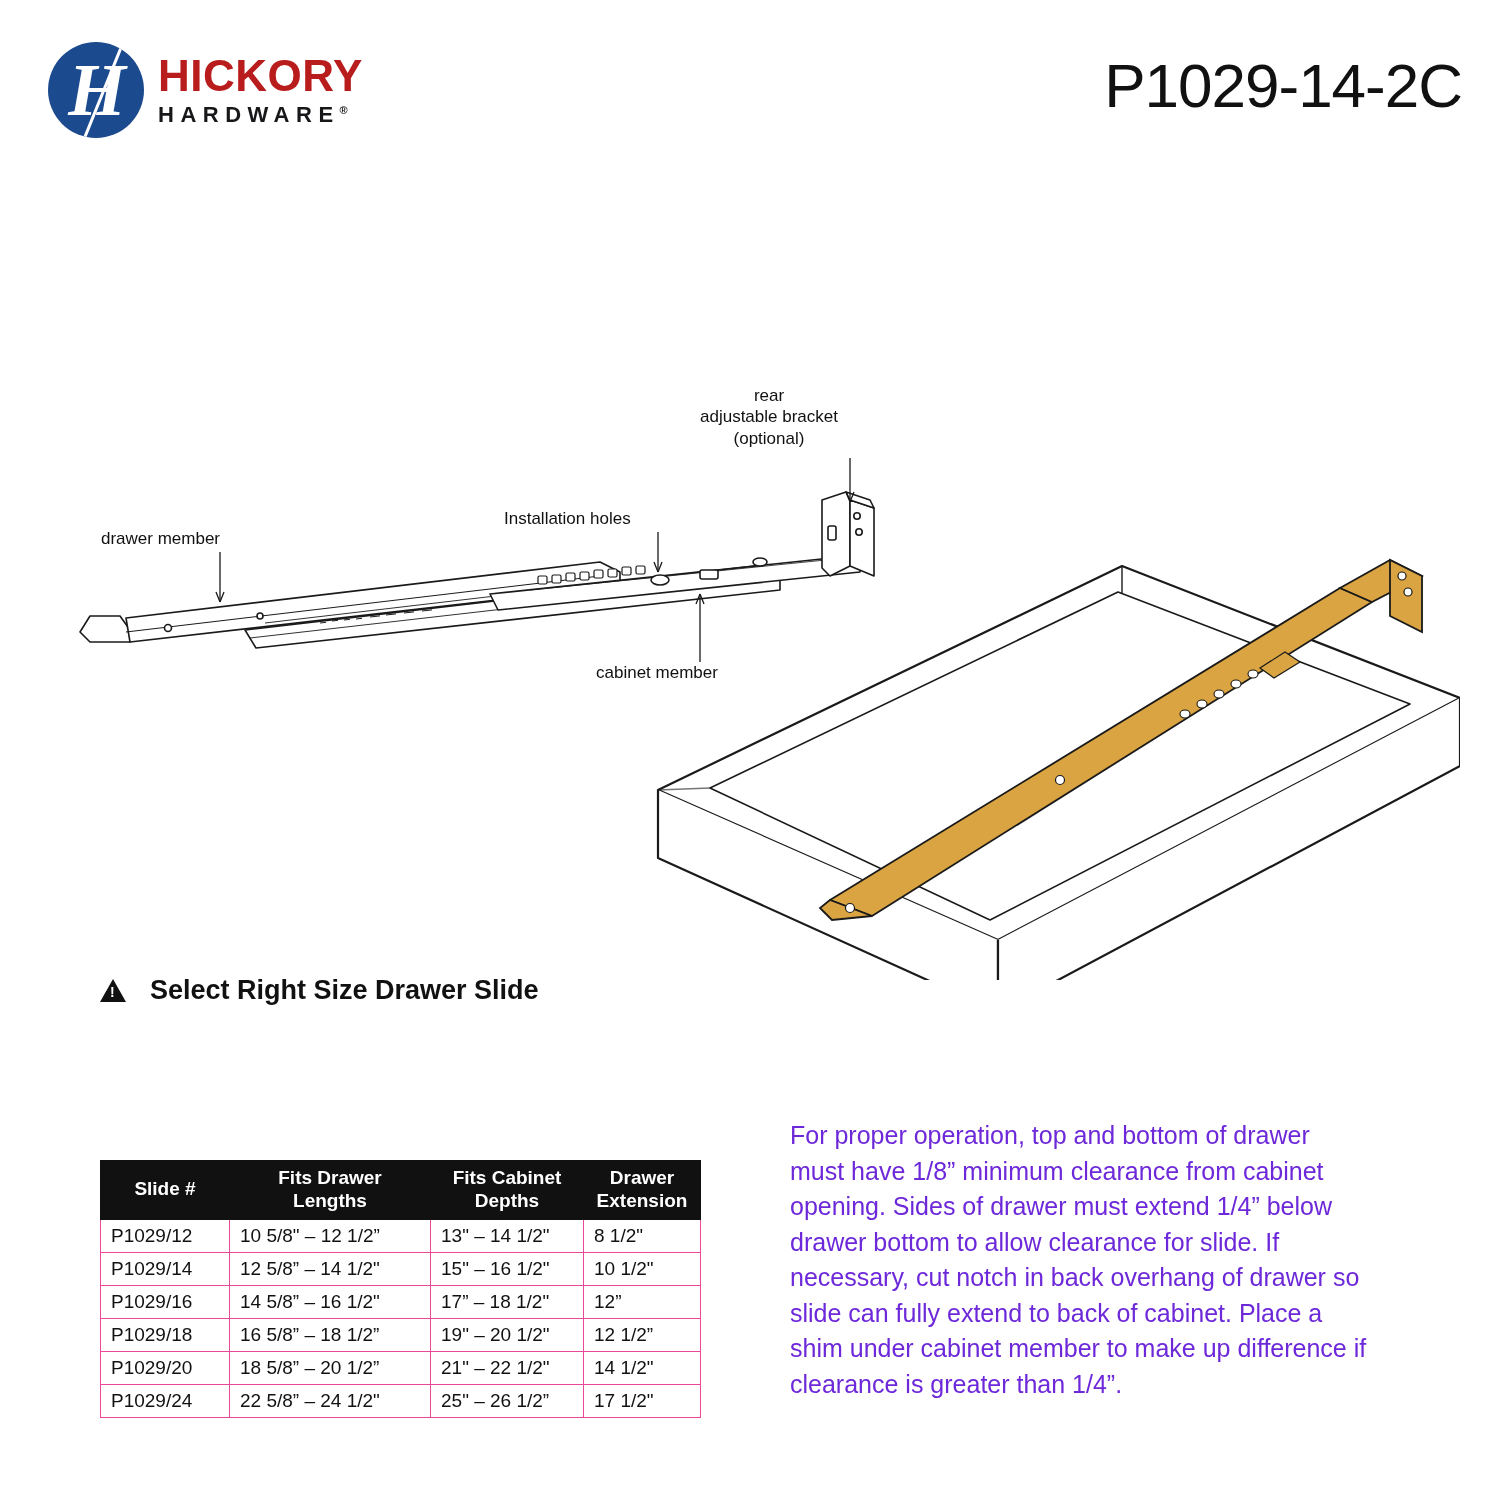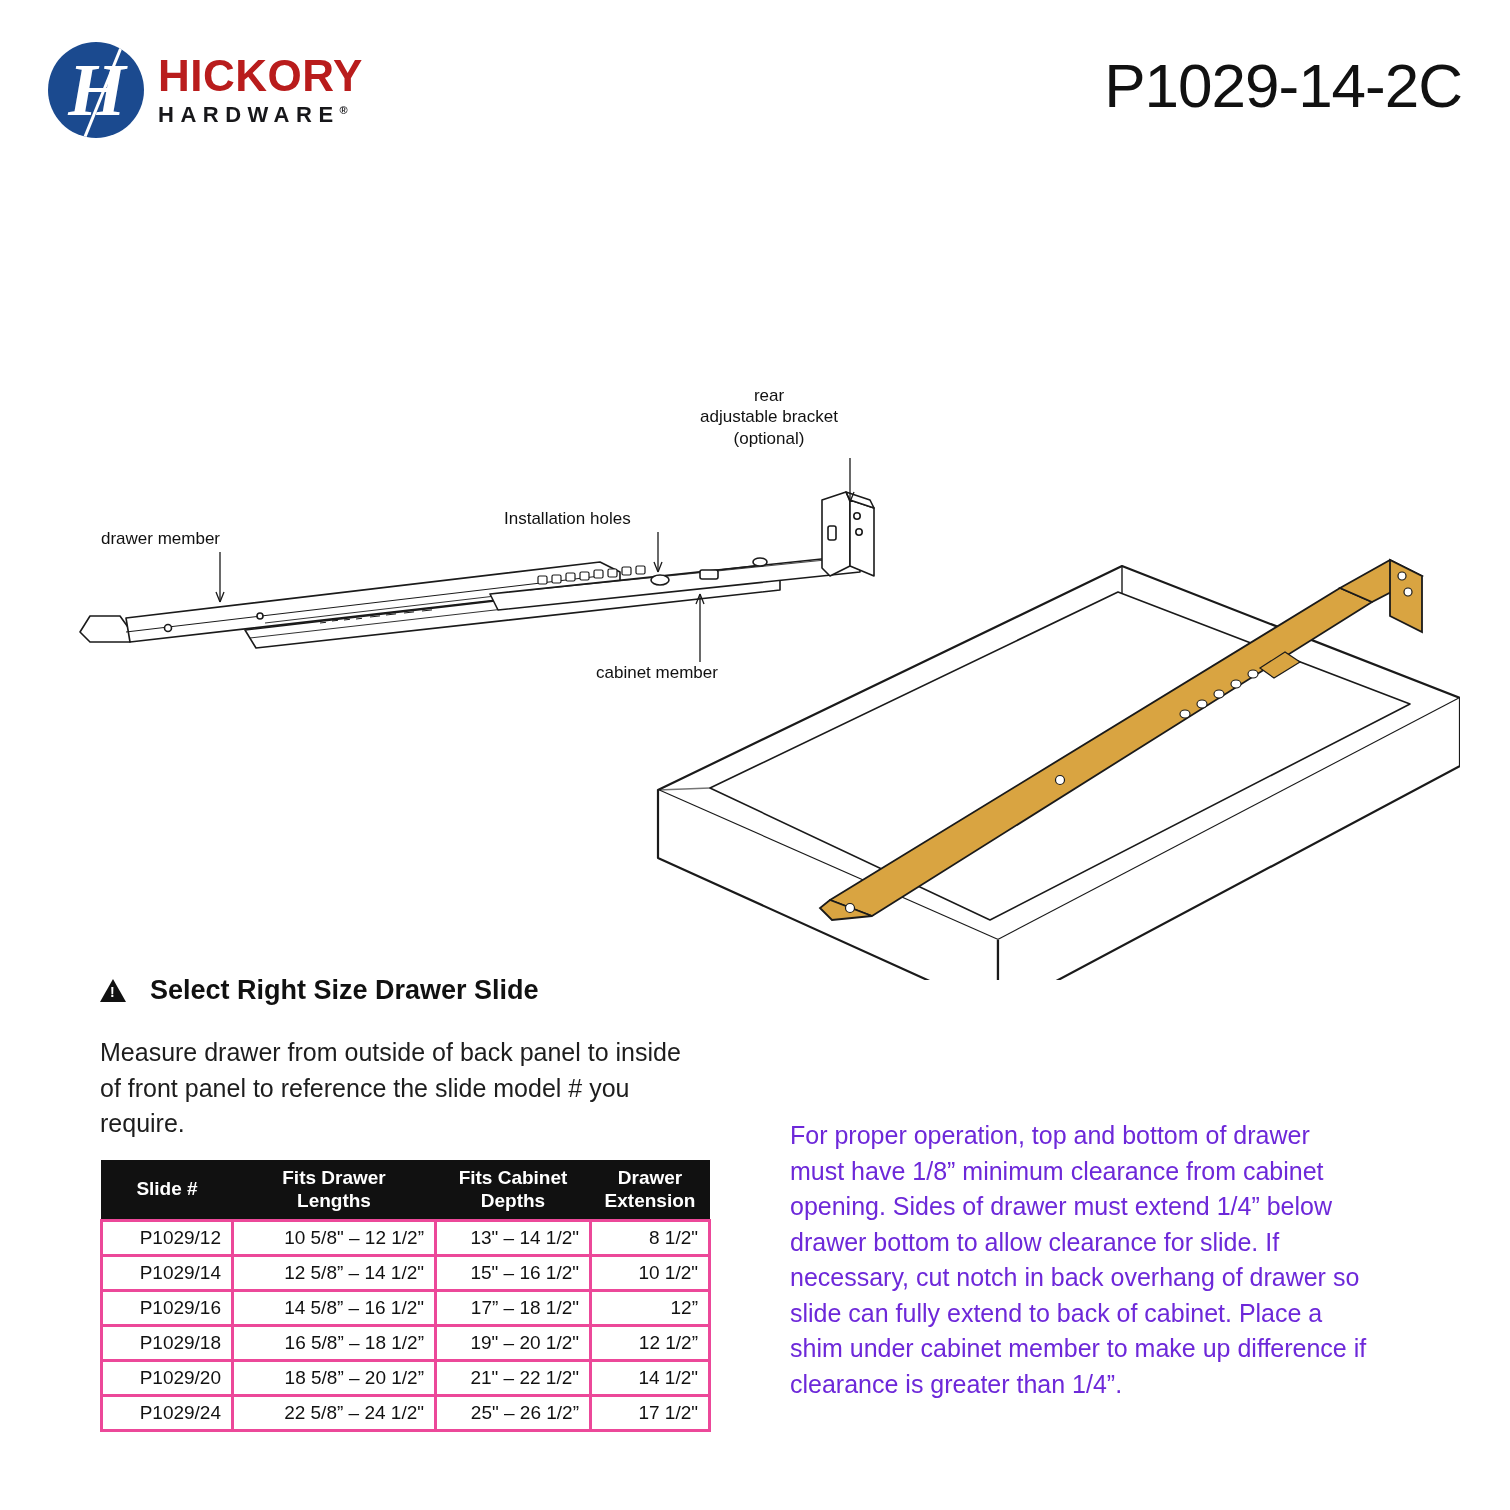--- a/index.html
+++ b/index.html
@@ -178,23 +178,23 @@
   .size-table th {
     background: #111111;
     color: #ffffff;
     font-weight: bold;
     padding: 6px 8px;
     border: 1px solid #111111;
     text-align: center;
     line-height: 1.2;
   }
   .size-table td {
-    border: 3px solid #ec4899;
+    border: 1px solid #ec4899;
     padding: 5px 10px;
-    text-align: right;
+    text-align: left;
     color: #111;
     white-space: nowrap;
   }
   .size-table td.c0 { min-width: 108px; }
   .size-table td.c1 { min-width: 180px; }
   .size-table td.c2 { min-width: 132px; }
   .size-table td.c3 { min-width: 96px; }
 
   
   .note {
@@ -333,21 +333,20 @@
     <div class="lbl" style="left:444px; top:128px;">Installation holes</div>
     <div class="lbl left-al" style="left:25px; top:148px;">drawer member</div>
     <div class="lbl" style="left:536px; top:282px;">cabinet member</div>
   </div>
 
   <div class="select-size">
     <span class="warn-tri"></span>
     <span class="select-size-label">Select Right Size Drawer Slide</span>
   </div>
 
-  <div class="measure">Measure drawer from outside of back panel to inside of front panel to reference the slide model # you require.</div>
 
   <table class="size-table">
     <thead>
       <tr>
         <th>
           <span>Slide #</span>
         </th>
         <th>
           <span>Fits Drawer</span><br>
           <span>Lengths</span>

